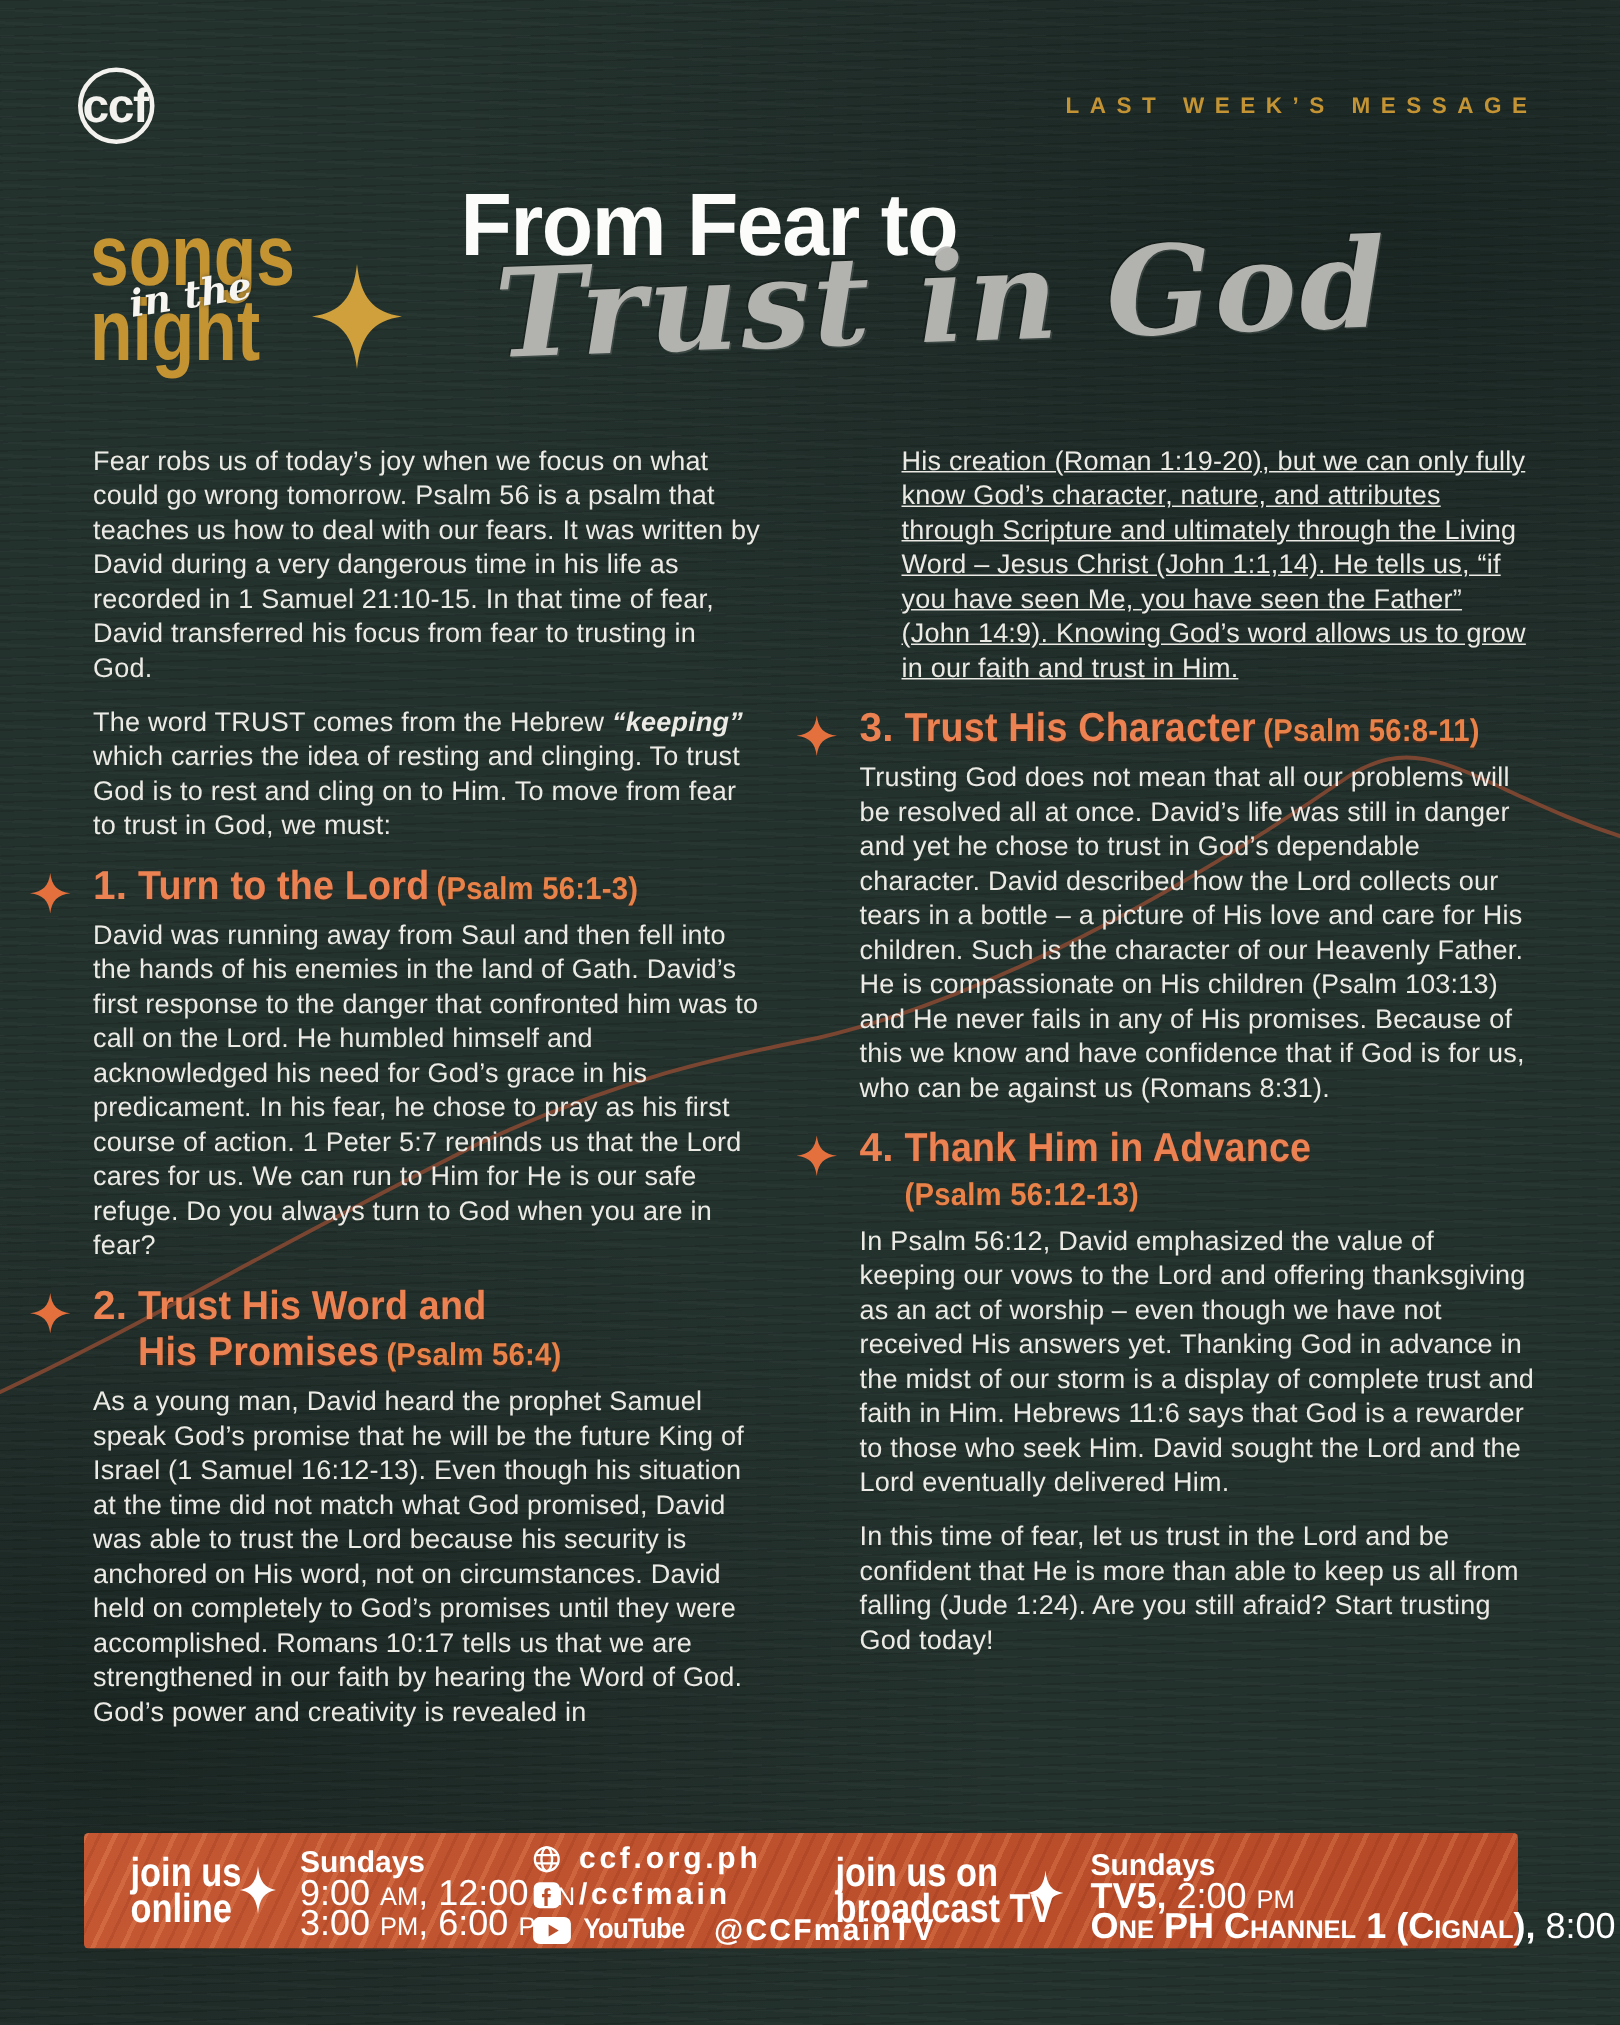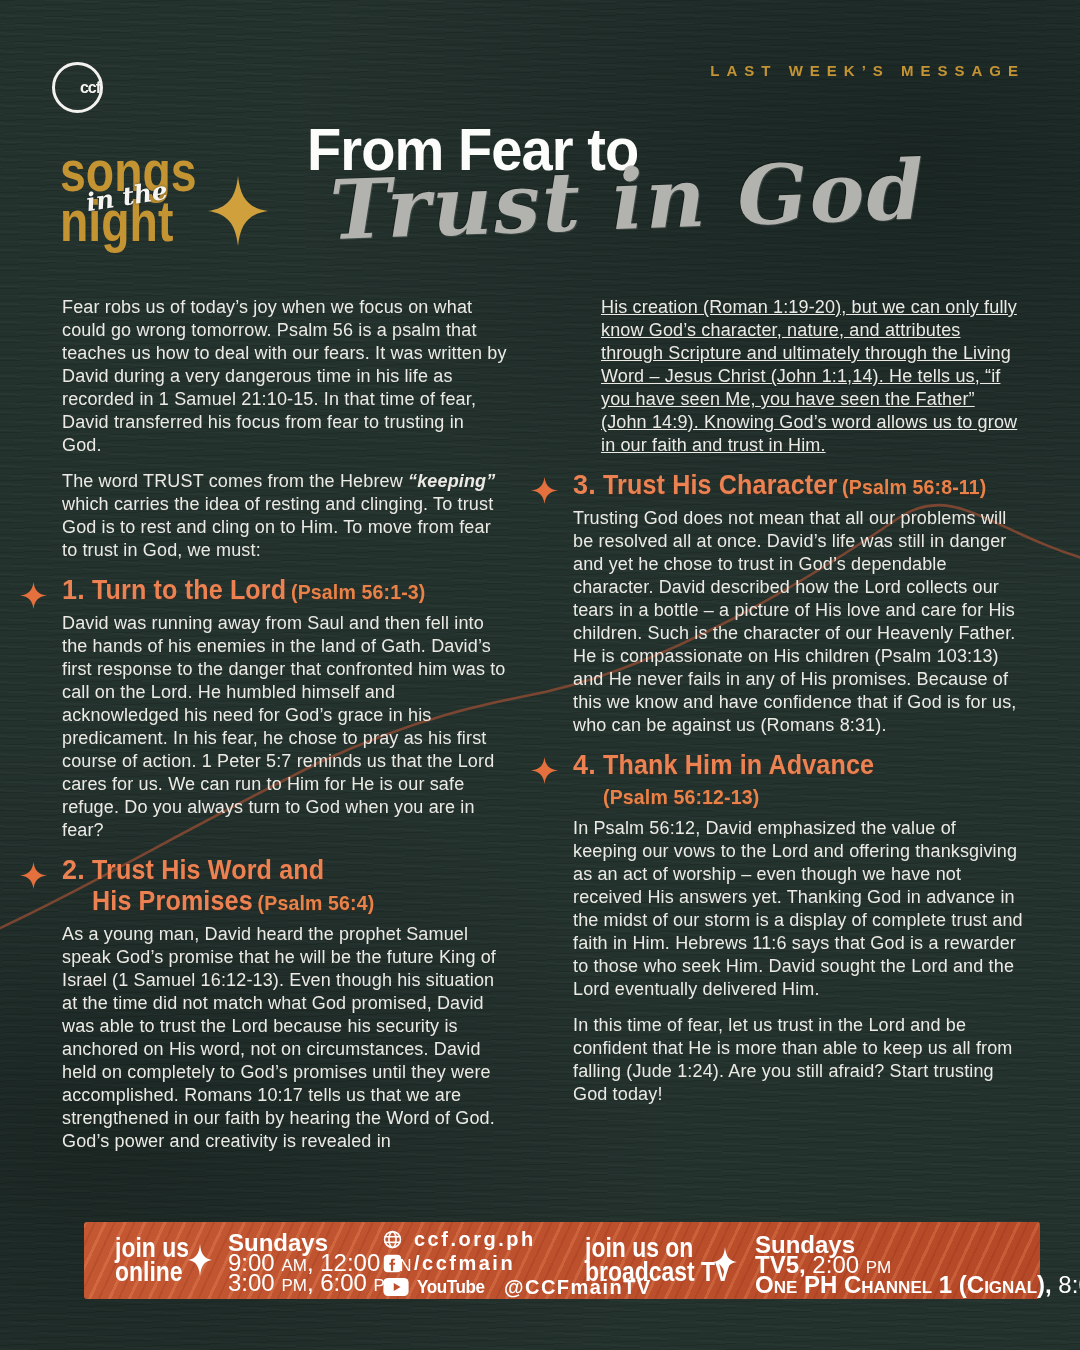--- a/index.html
+++ b/index.html
@@ -9,23 +9,23 @@
     background-color:#24322e;
     background-image:
       radial-gradient(900px 620px at 85% 12%, rgba(10,18,16,.38), transparent 70%),
       radial-gradient(820px 560px at 8% 85%, rgba(8,14,12,.32), transparent 72%),
       repeating-linear-gradient(178deg, rgba(0,0,0,.13) 0 1px, transparent 1px 6px),
       repeating-linear-gradient(3deg, rgba(255,255,255,.02) 0 2px, transparent 2px 9px);
   }
   .topo{position:absolute;left:0;top:0;z-index:0;}
   
   .ccf-logo{
-    position:absolute;left:52px;top:62px;width:51px;height:51px;border:3px solid #f3f2ee;
-    border-radius:50%;box-sizing:border-box;display:flex;align-items:center;justify-content:flex-end;
-    color:#f3f2ee;font-weight:bold;font-size:16px;letter-spacing:-1px;z-index:2;
+    position:absolute;left:52px;top:45px;width:51px;height:51px;border:3px solid #f3f2ee;
+    border-radius:50%;box-sizing:border-box;display:flex;align-items:center;justify-content:flex-start;
+    color:#f3f2ee;font-weight:bold;font-size:32px;letter-spacing:-1px;z-index:2;
   }
   .badge{
     position:absolute;right:55px;top:62px;color:#c49434;font-size:15px;font-weight:600;
     letter-spacing:7px;z-index:2;white-space:nowrap;
   }
   .series{position:absolute;left:60px;top:146px;z-index:2;width:160px;}
   .series .word{
     color:#c49433;font-weight:800;font-size:58px;line-height:50px;letter-spacing:0px;
     transform:scaleX(.8);transform-origin:left;white-space:nowrap;
   }
@@ -61,27 +61,26 @@
   .bullet{position:absolute;left:-42px;top:3px;}
   .pbody{margin-left:28px;}
   .closing{margin-top:17px;}
   
   .footer{
     position:absolute;left:56px;top:1222px;width:956px;height:77px;z-index:2;border-radius:3px;
     background-color:#bc4f2c;color:#fff;
     background-image:
       repeating-linear-gradient(115deg, rgba(255,165,115,.22) 0 3px, transparent 3px 9px, rgba(110,25,5,.14) 9px 11px, transparent 11px 18px),
       linear-gradient(90deg, rgba(255,150,100,.12), rgba(140,35,8,.14));
-    margin-left: 28px;
   }
   .fo-label{
     position:absolute;font-weight:800;font-size:27px;line-height:24px;white-space:nowrap;
     transform:scaleX(.85);transform-origin:left;
   }
-  .fo-day{font-weight:800;font-size:24px;line-height:21px;}
+  .fo-day{font-weight:800;font-size:20px;line-height:21px;}
   .fo-times{font-size:24px;line-height:20px;font-variant:small-caps;}
   .fo-sched{position:absolute;white-space:nowrap;}
   .soc-row{display:flex;align-items:center;height:24px;white-space:nowrap;}
   .soc-text{font-weight:bold;font-size:20px;letter-spacing:2.5px;margin-left:12px;}
   .yt-word{font-weight:800;font-size:19px;letter-spacing:-.5px;margin-left:8px;transform:scaleX(.9);transform-origin:left;display:inline-block;}
   .bold{font-weight:800;}
 </style>
 </head>
 <body>
 

